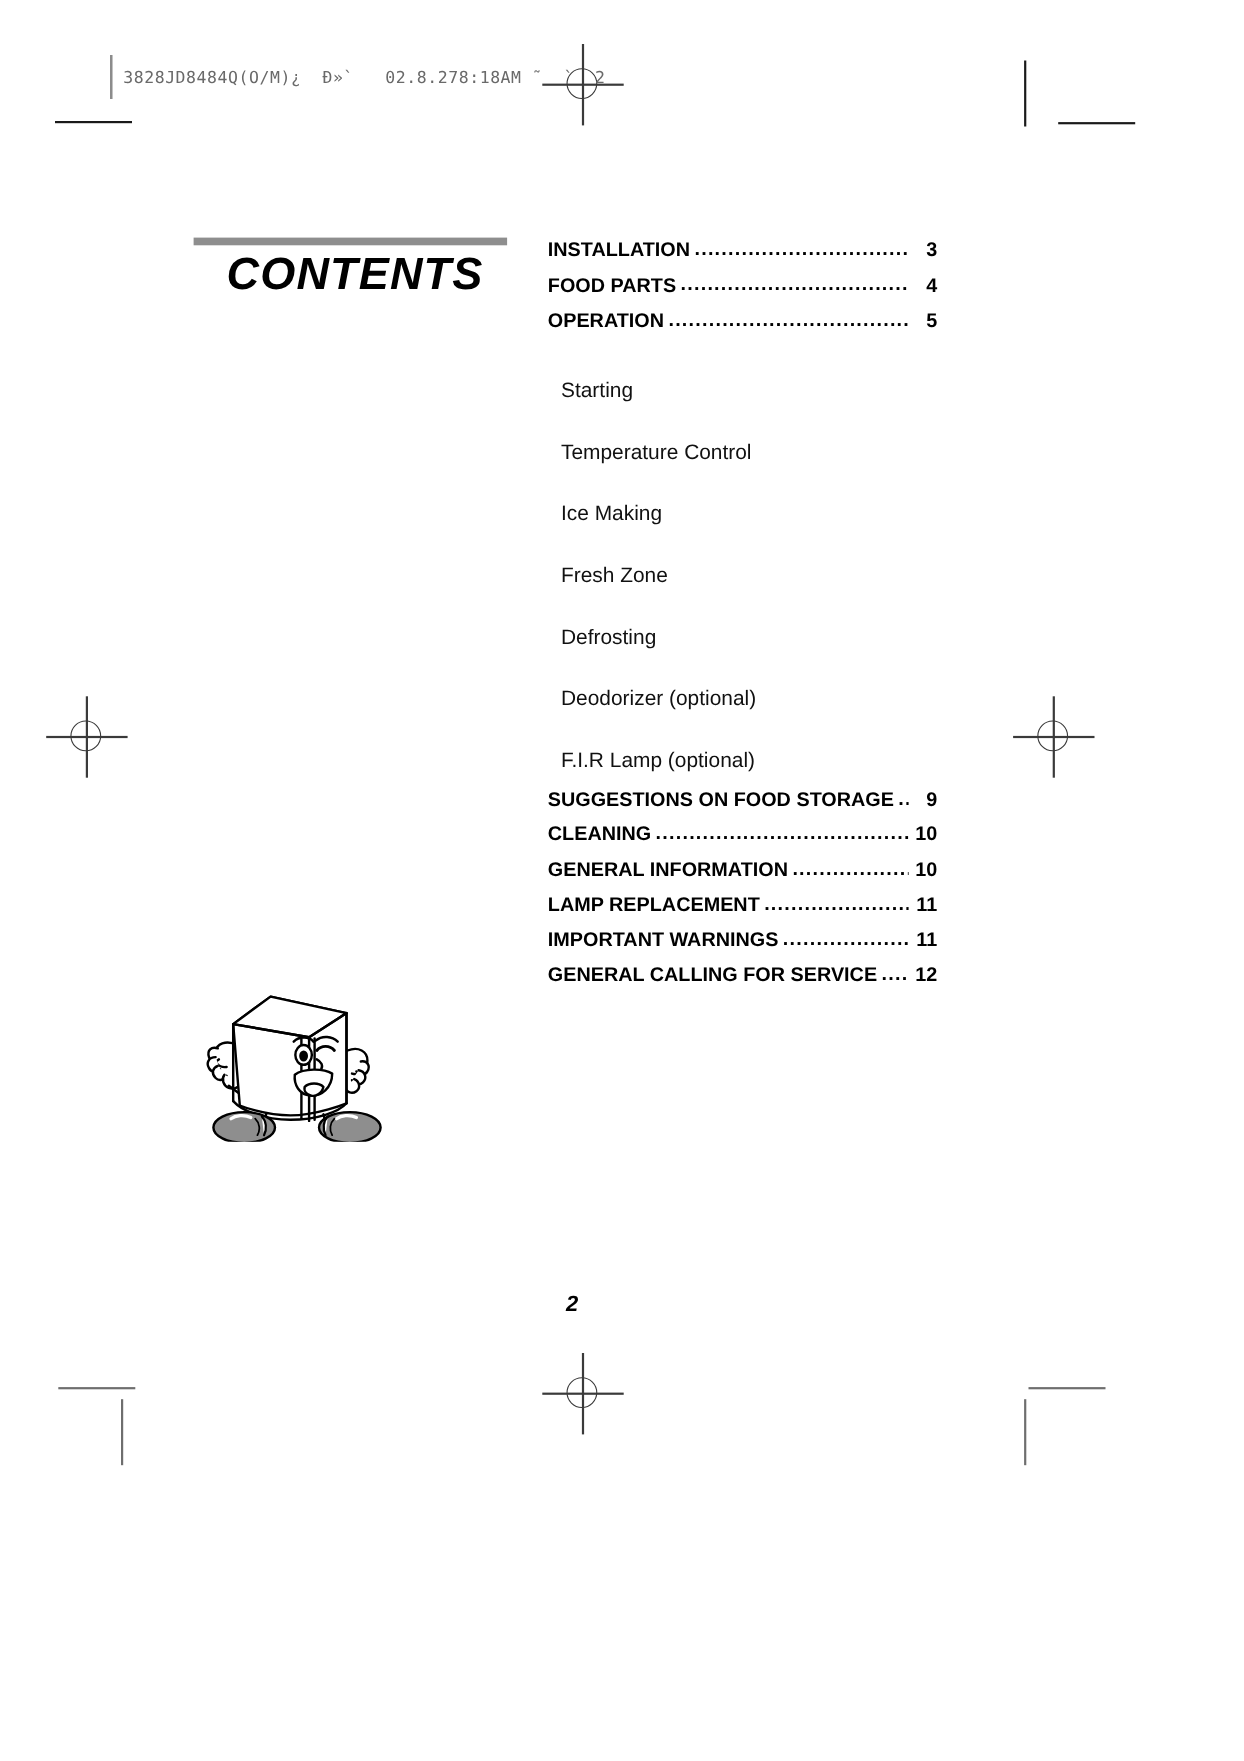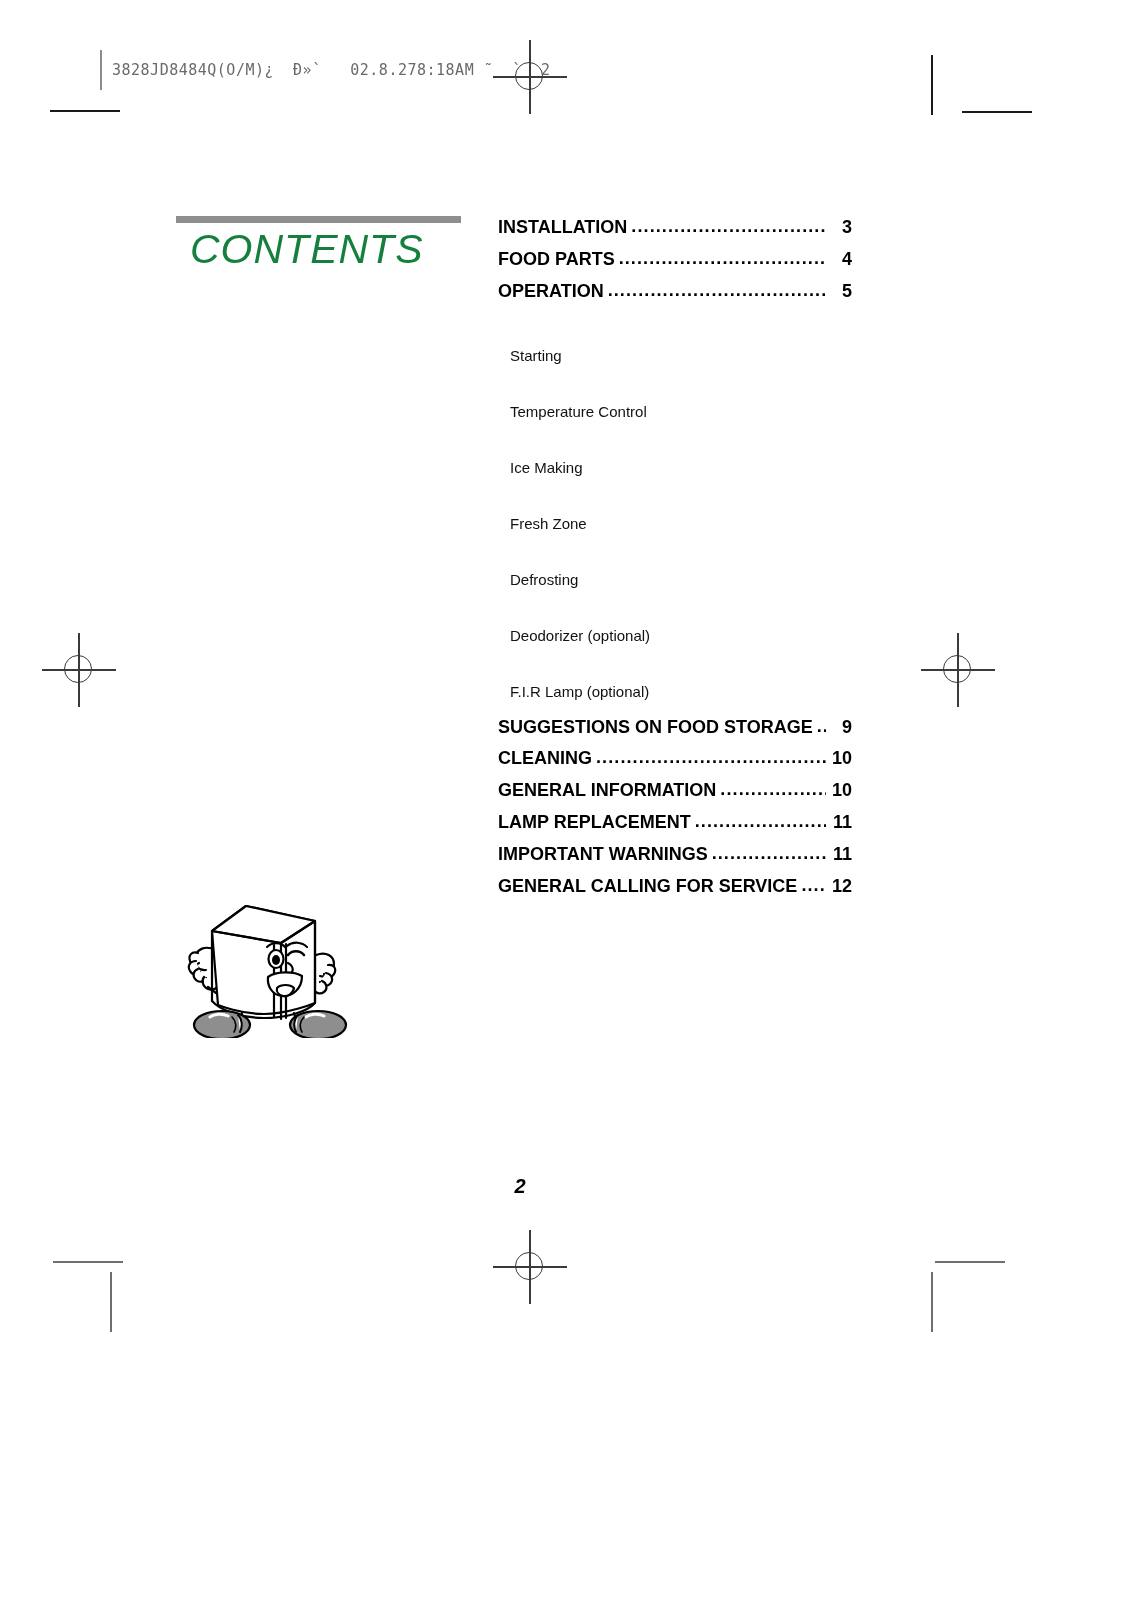--- a/index.html
+++ b/index.html
@@ -94,27 +94,27 @@
   #contents-bar {
     position: absolute;
     left: 176px;
     top: 216px;
     width: 285px;
     height: 7px;
     background: #8e8e8e;
   }
   #contents-title {
     position: absolute;
-    left: 190px;
+    left: 206px;
     top: 226px;
     font-size: 41px;
-    font-weight: normal;
+    font-weight: bold;
     font-style: italic;
     letter-spacing: 1px;
-    color: #15803d;
+    color: #000000;
     white-space: nowrap;
   }
 
   
   #toc {
     position: absolute;
     left: 498px;
     top: 217px;
     width: 354px;
   }
@@ -138,21 +138,21 @@
     position: relative;
     top: -1px;
   }
   .toc-page {
     flex: 0 0 auto;
     text-align: right;
     min-width: 22px;
   }
 
   .toc-sub {
-    font-size: 15px;
+    font-size: 19px;
     font-weight: normal;
     color: #111111;
     padding-left: 12px;
     height: 23.9px;
     line-height: 23.9px;
     white-space: nowrap;
     margin-top: 32px;
   }
 
   

